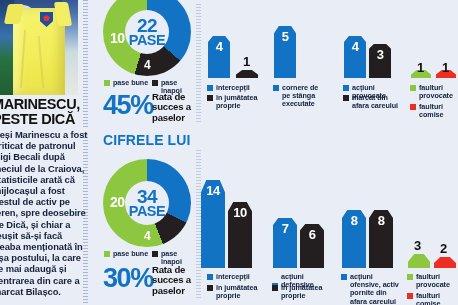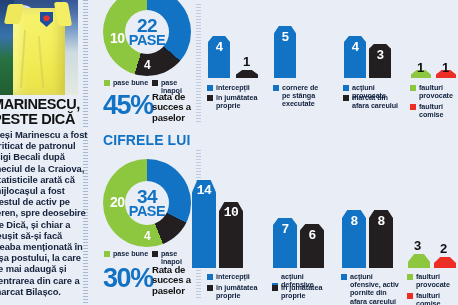--- a/index.html
+++ b/index.html
@@ -225,21 +225,21 @@
     <span class="lt">pase bune</span>
   </div>
   <div class="legend" style="left:152px;top:250px;width:46px;">
     <span class="sw" style="background:#231f20"></span>
     <span class="lt">pase înapoi</span>
   </div>
 
   <div class="pct" style="left:103px;top:265px;">30%</div>
   <div class="pct-note" style="left:152px;top:265px;width:44px;">Rata de succes a paselor</div>
 
-  <div class="grp" style="left:192px;top:178px;width:56px;height:90px;font-family:Liberation Mono, monospace;">
+  <div class="grp" style="left:201px;top:178px;width:56px;height:90px;">
     <div class="bar" style="left:0;width:24px;height:88px;background:#1272c4;">
       <span class="bv">14</span>
     </div>
     <div class="bar" style="left:27px;width:24px;height:66px;background:#231f20;">
       <span class="bv">10</span>
     </div>
   </div>
   <div class="legend" style="left:207px;top:273px;width:54px;">
     <span class="sw" style="background:#1272c4"></span>
     <span class="lt">intercepții</span>

